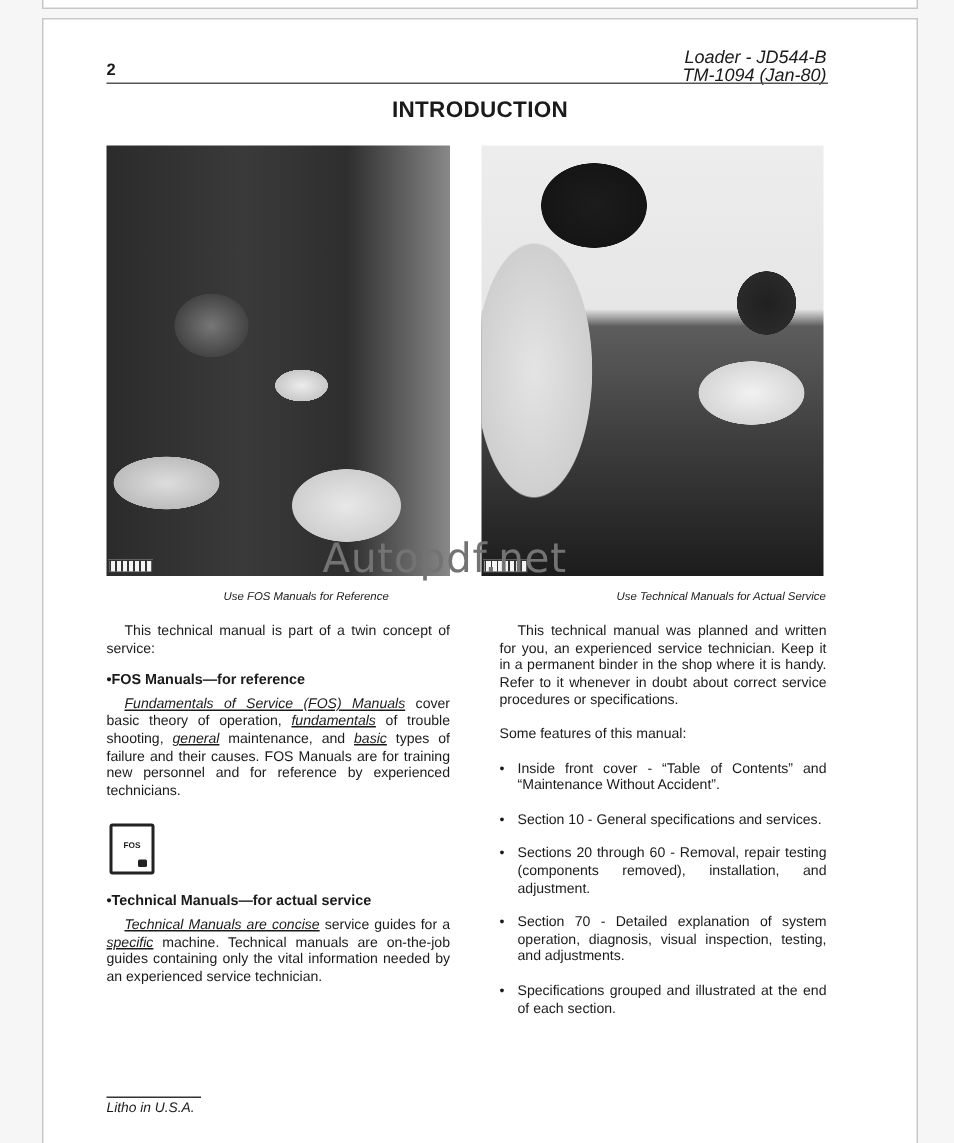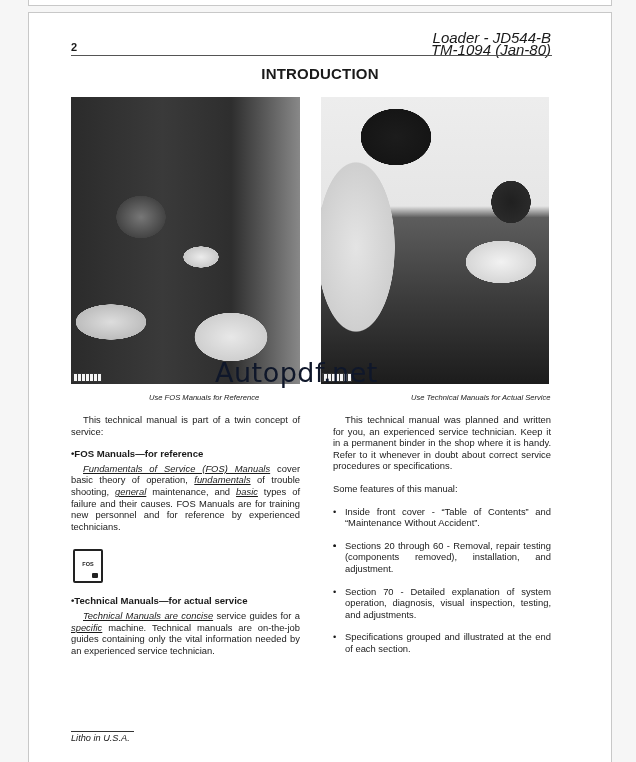--- a/index.html
+++ b/index.html
@@ -12,21 +12,21 @@
   }
   .prev-page {
     position: absolute; left: 28px; top: -2px; width: 582px; height: 6px;
     background: #fff; border: 1px solid #c8c8c8;
   }
   .page {
     position: absolute; left: 28px; top: 12px; width: 584px; height: 760px;
     background: #fff; border: 1px solid #c8c8c8; box-sizing: border-box;
   }
   .hdr-num { position: absolute; left: 42px; top: 28px; font-weight: bold; font-size: 11px; }
-  .hdr-right { position: absolute; right: 60px; top: 19px; text-align: right; font-style: italic; font-size: 15px; line-height: 12px; }
+  .hdr-right { position: absolute; right: 60px; top: 19px; text-align: right; font-style: italic; font-size: 12px; line-height: 12px; }
   .hdr-rule { position: absolute; left: 42px; top: 42px; width: 481px; height: 1px; background: #555; }
   .title { position: absolute; left: 0; right: 0; top: 52px; text-align: center; font-weight: bold; font-size: 15px; letter-spacing: 0.2px; }
   .photo {
     position: absolute; top: 84px; height: 287px; overflow: hidden;
   }
   .photo-left { left: 42px; width: 229px;
     background:
       radial-gradient(ellipse 60px 40px at 160px 240px, #e8e8e8 0%, #cfcfcf 60%, transparent 61%),
       radial-gradient(ellipse 50px 25px at 40px 225px, #ddd 0%, #bdbdbd 70%, transparent 71%),
       radial-gradient(ellipse 35px 30px at 70px 120px, #777 0%, #444 70%, transparent 71%),
@@ -44,21 +44,21 @@
   .photo-label {
     position: absolute; left: 1px; bottom: 2px; width: 28px; height: 7px;
     background: #f4f4f4; border: 1px solid #333;
     background-image: repeating-linear-gradient(90deg, #333 0 1px, transparent 1px 4px);
   }
   .caption { position: absolute; top: 380px; font-style: italic; font-size: 7.6px; padding-left: 46px; }
   .caption-left { left: 74px; }
   .caption-right { left: 336px; }
   .watermark {
     position: absolute; left: 215px; top: 357px;
-    color: #0f172a; font-size: 27px; letter-spacing: 0.5px; font-family: "DejaVu Sans", sans-serif;
+    color: #737373; font-size: 27px; letter-spacing: 0.5px; font-family: "DejaVu Sans", sans-serif;
   }
   .col { position: absolute; font-size: 9.4px; line-height: 11.6px; text-align: justify; }
   .col-left { left: 42px; top: 401px; width: 229px; }
   .col-right { left: 304px; top: 401px; width: 218px; }
   .col p { margin: 0 0 11px 0; }
   .indent { text-indent: 12px; }
   .sub { font-weight: bold; font-size: 9.6px; margin: 0 0 3px 0; }
   .fos-row { display: flex; align-items: flex-start; margin: 0 0 12px 0; }
   .fos-symbol {
     flex: 0 0 auto; width: 30px; height: 34px; margin: 6px 9px 0 2px;
@@ -111,21 +111,21 @@
     </div>
     <div class="sub">•Technical Manuals—for actual service</div>
     <p class="indent"><i>Technical Manuals are concise</i><span> service guides for a </span><i>specific</i><span> machine.  Technical manuals are on-the-job guides containing only the vital information needed by an experienced service technician.</span></p>
   </div>
 
   <div class="col col-right">
     <p class="indent">This technical manual was planned and written for you, an experienced service technician. Keep it in a permanent binder in the shop where it is handy. Refer to it whenever in doubt about correct service procedures or specifications.</p>
     <p>Some features of this manual:</p>
     <ul class="features">
       <li><span class="bullet">•</span><span>Inside front cover - “Table of Contents” and “Maintenance Without Accident”.</span></li>
-      <li><span class="bullet">•</span></li>
+      <li><span class="bullet">•</span><span>Section 10 - General specifications and services.</span></li>
       <li><span class="bullet">•</span><span>Sections 20 through 60 - Removal, repair testing (components removed), installation, and adjustment.</span></li>
       <li><span class="bullet">•</span><span>Section 70 - Detailed explanation of system operation, diagnosis, visual inspection, testing, and adjustments.</span></li>
       <li><span class="bullet">•</span><span>Specifications grouped and illustrated at the end of each section.</span></li>
     </ul>
   </div>
 
   <div class="litho-rule"></div>
   <div class="litho">Litho in U.S.A.</div>
 </div>
 

